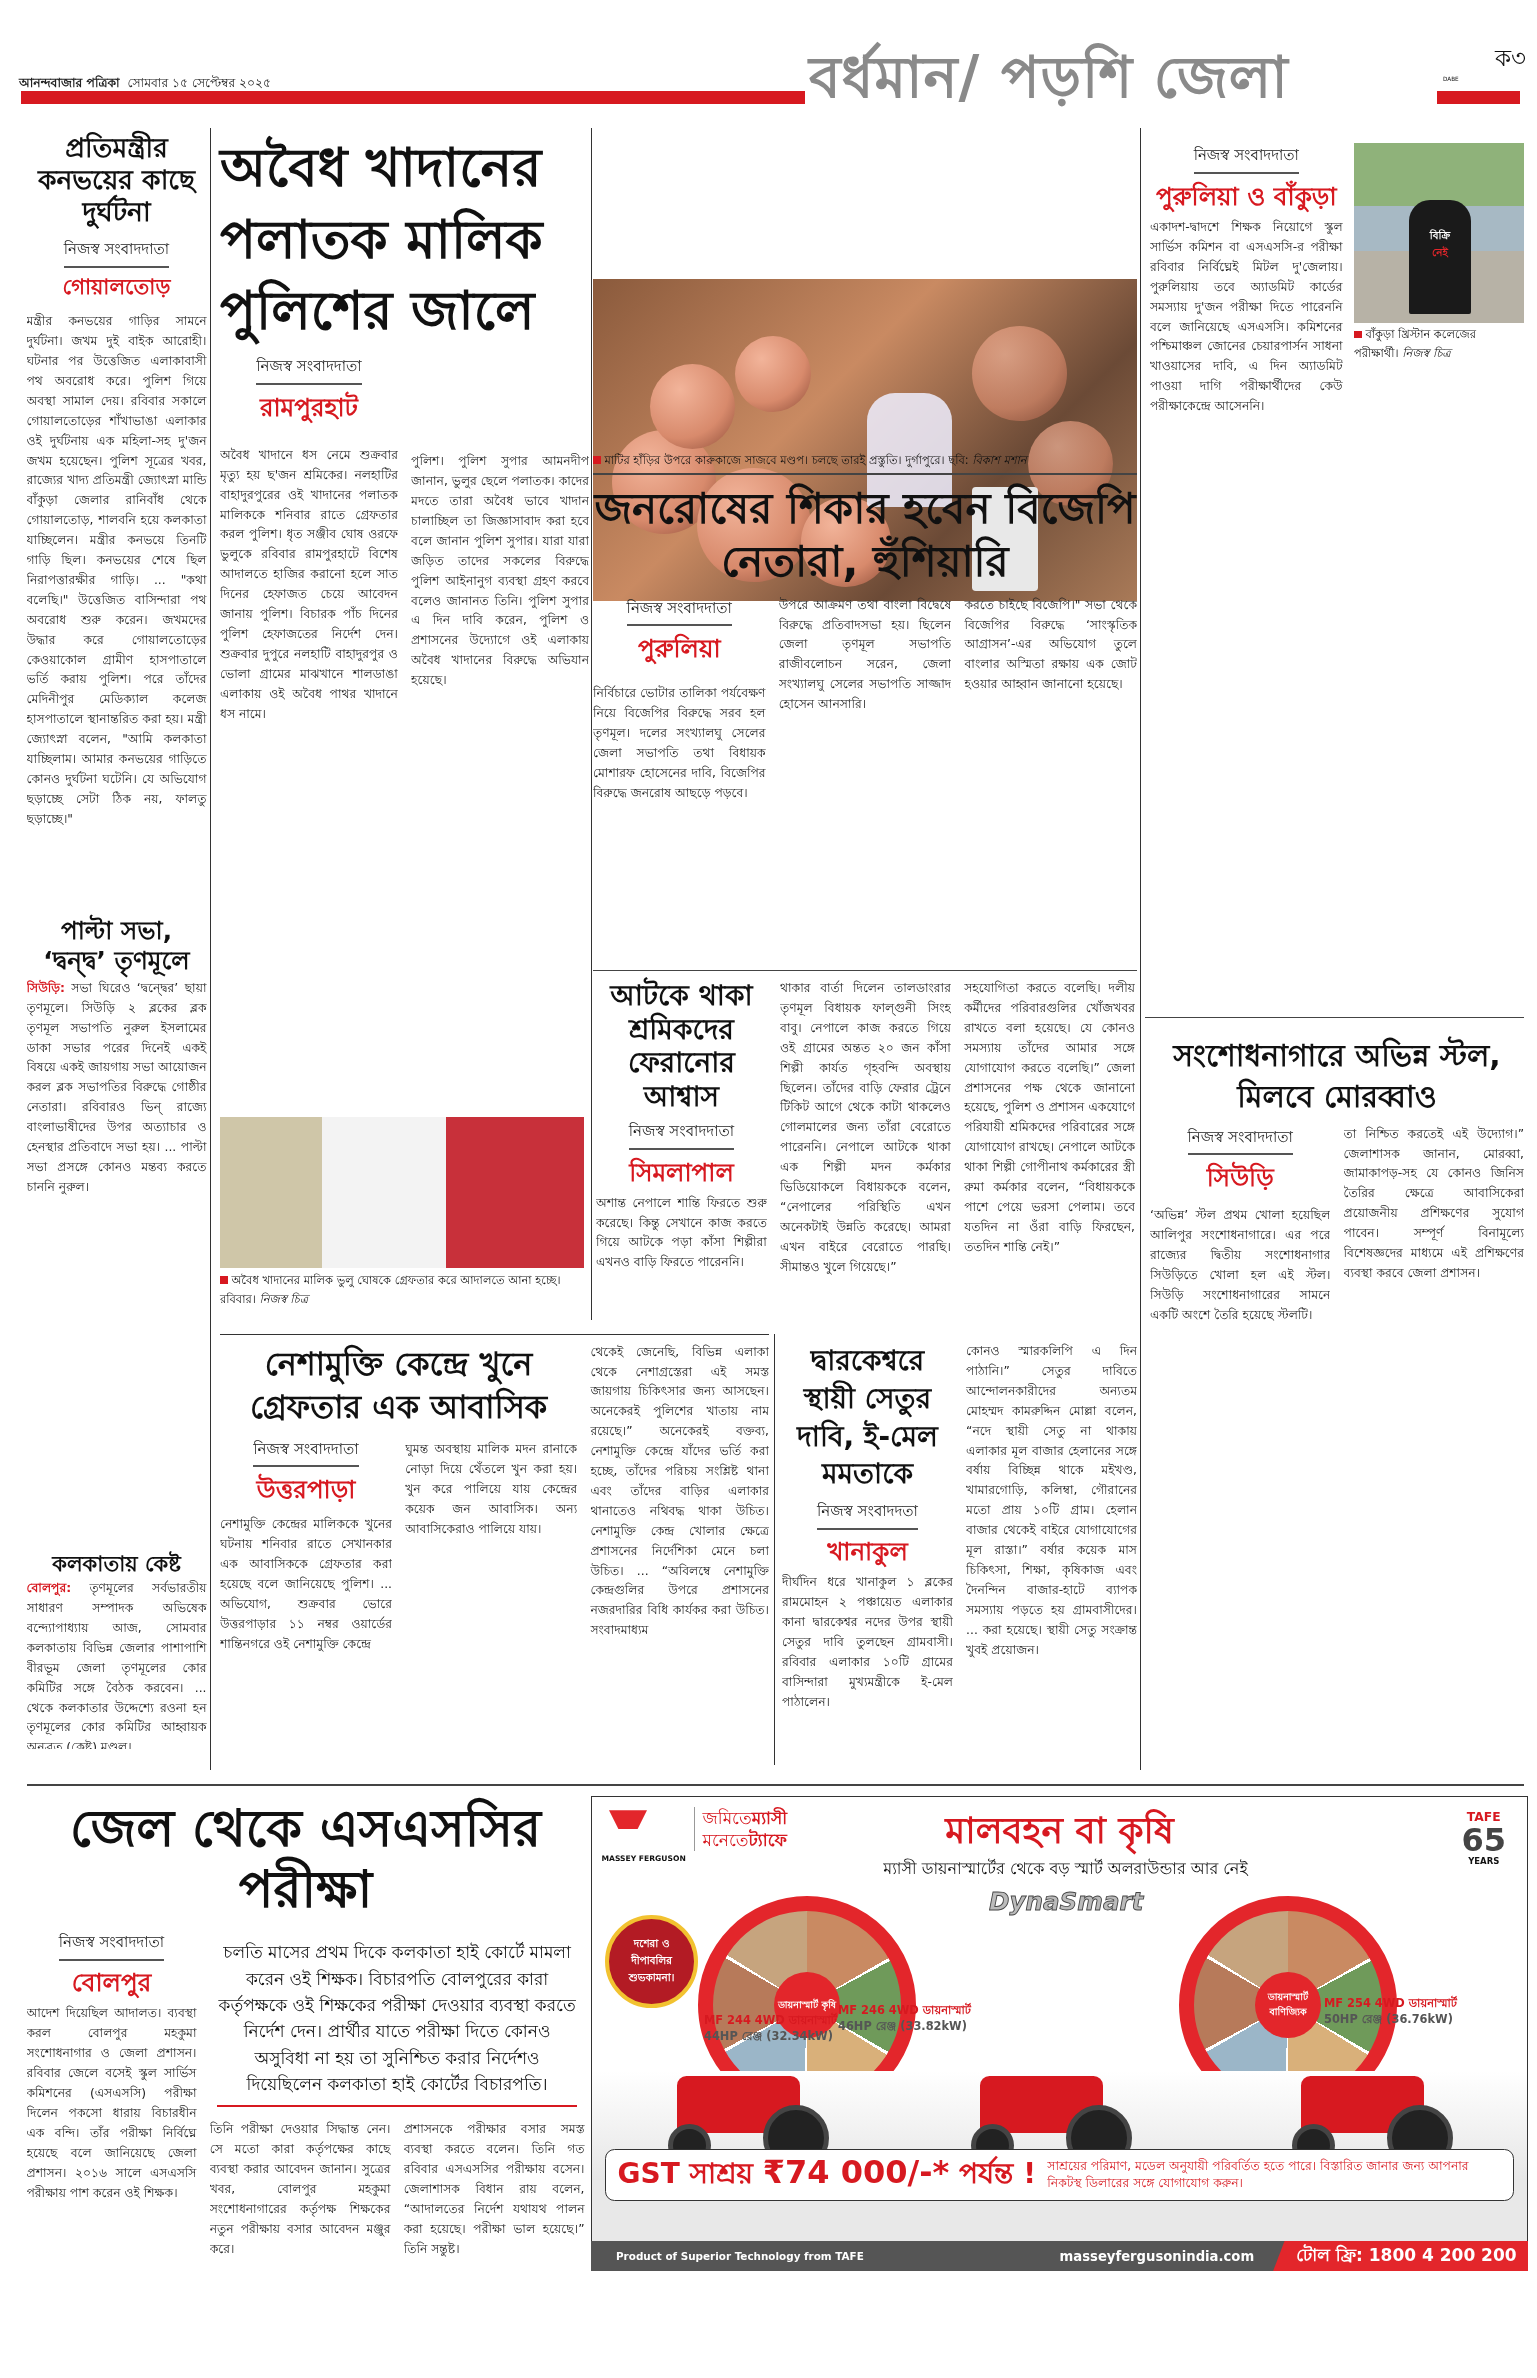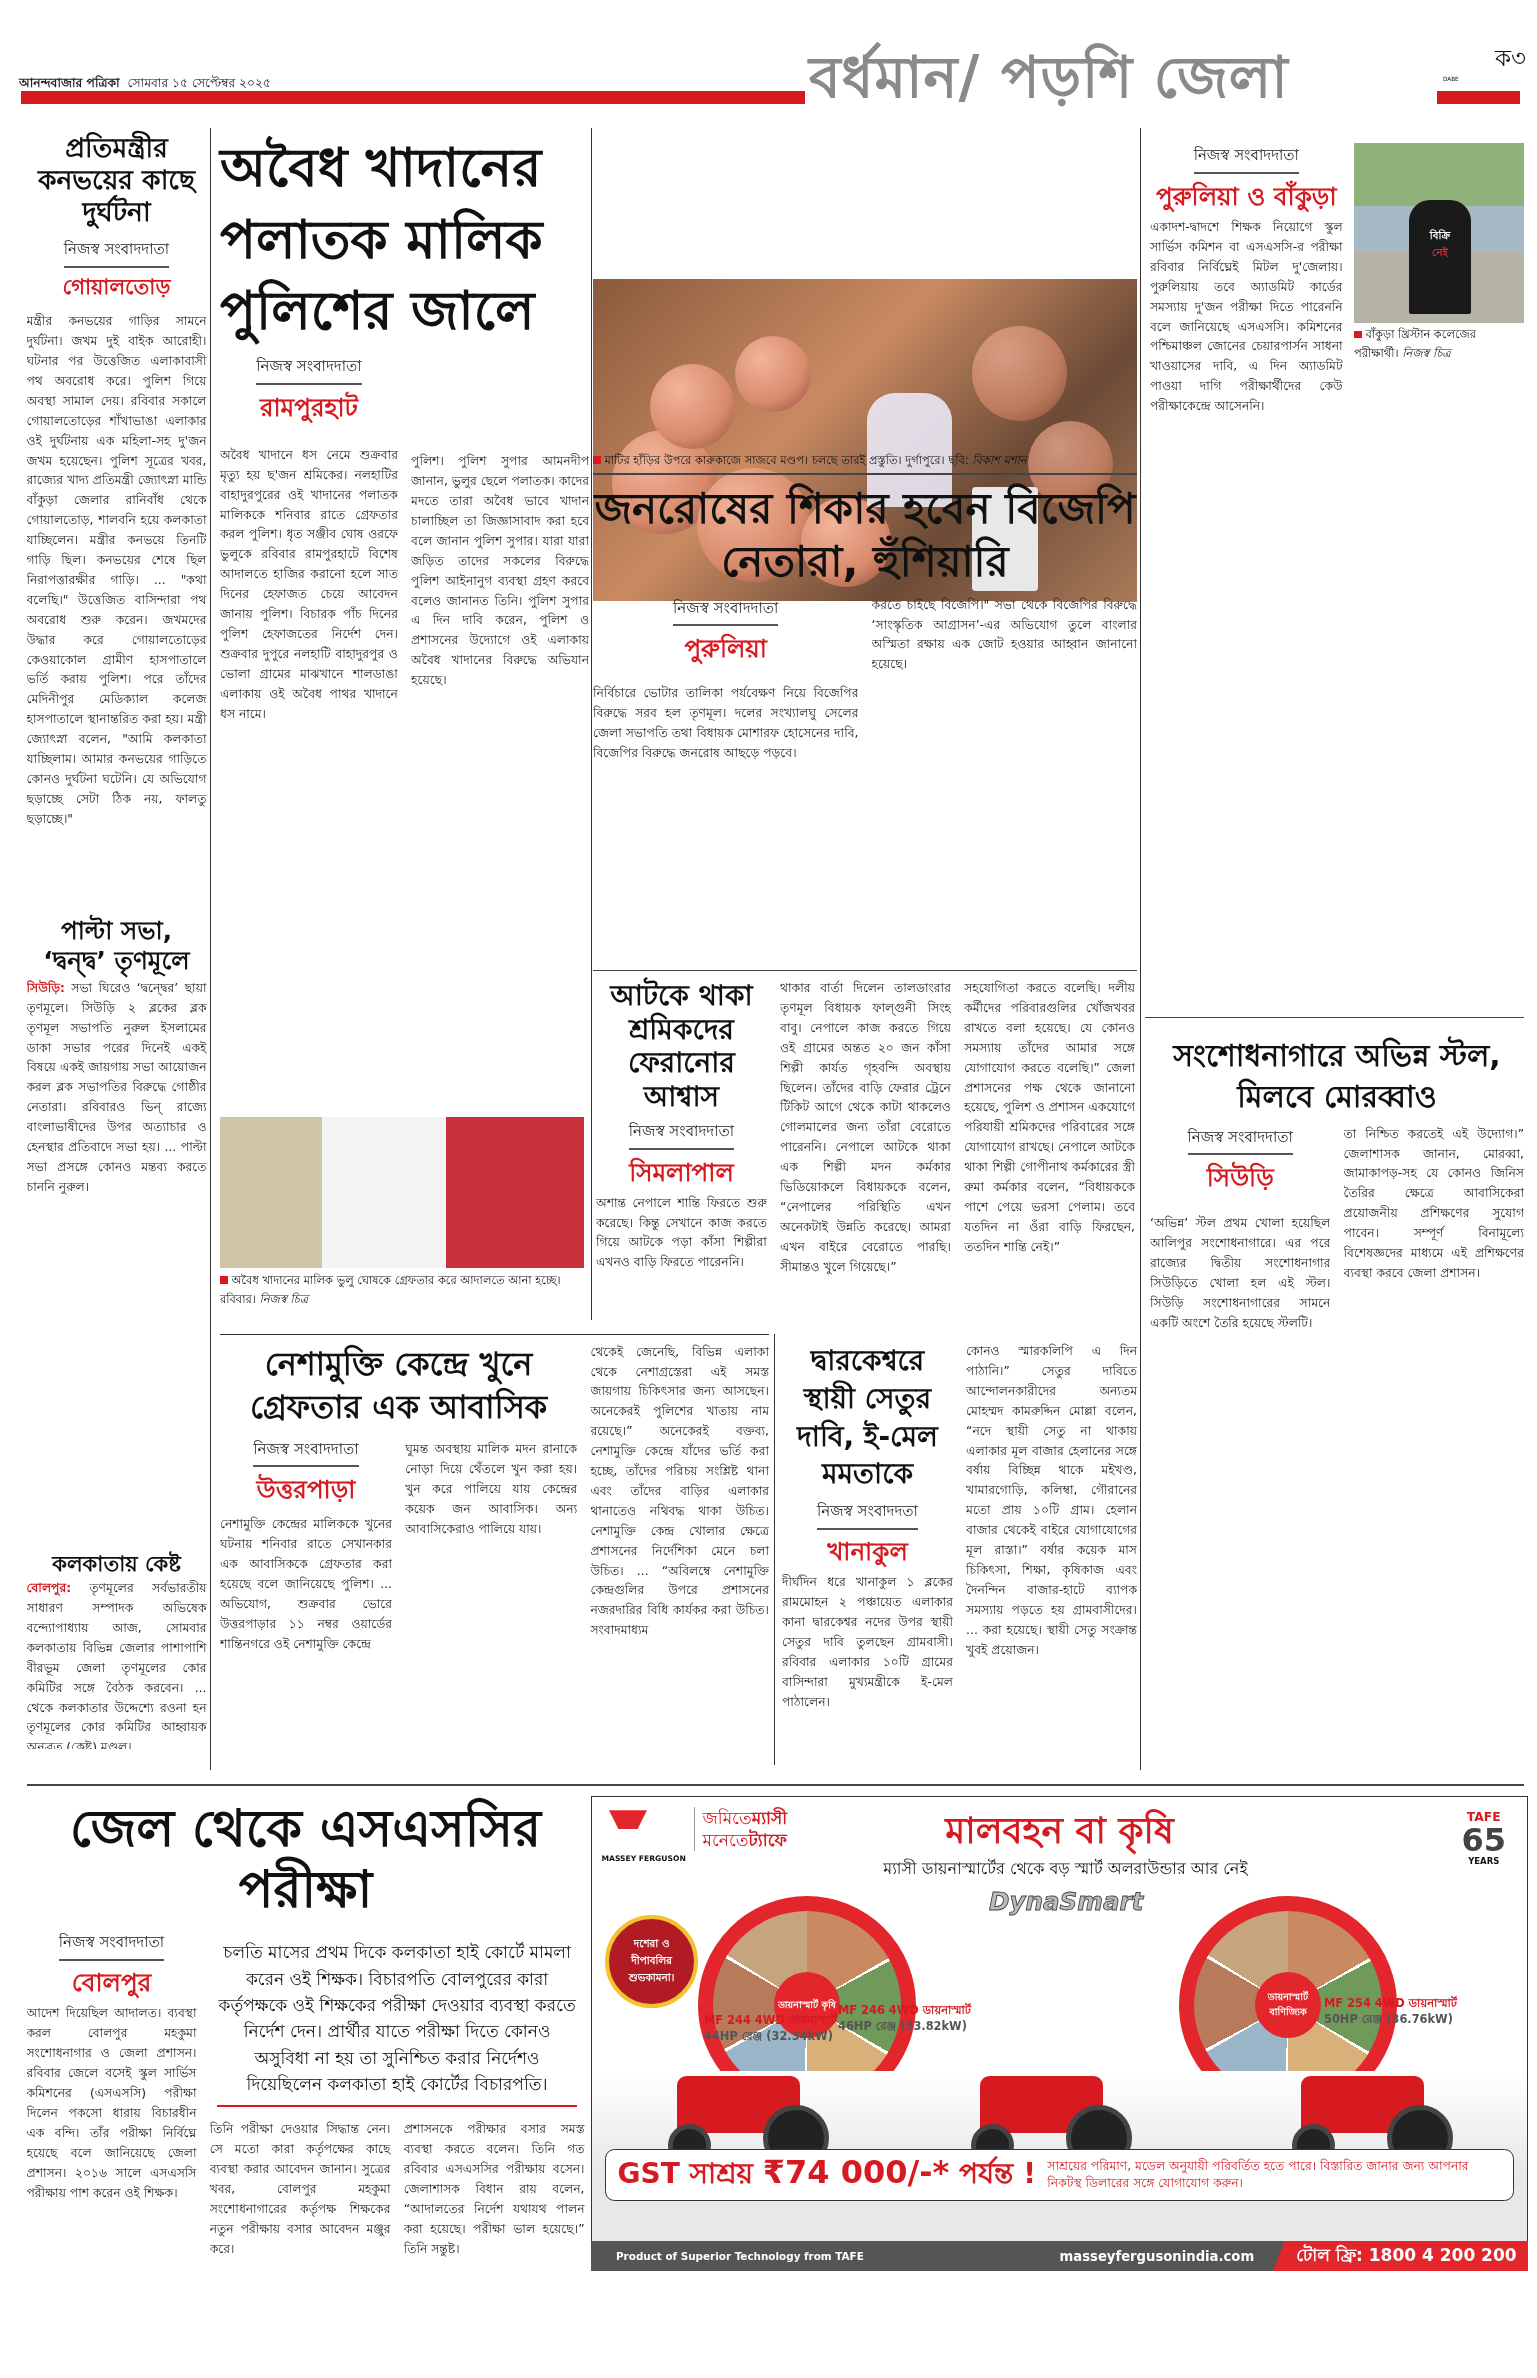--- a/index.html
+++ b/index.html
@@ -94,20 +94,21 @@
 <div class="hrule" style="left:593px;top:473px;width:544px"></div>
 
 <div class="abs" style="left:593px;top:483px;width:544px">
   <div class="head" style="font-size:42px;line-height:1.25">জনরোষের শিকার হবেন বিজেপি নেতারা, হুঁশিয়ারি</div>
   <div class="bodycols" style="margin-top:7.6px">
     <div>
       <div style="text-align:center"><span class="byline">নিজস্ব সংবাদদাতা</span></div>
       <div class="place">পুরুলিয়া</div>
       <div class="body" style="margin-top:14px;height:312px;overflow:hidden">নির্বিচারে ভোটার তালিকা পর্যবেক্ষণ নিয়ে বিজেপির বিরুদ্ধে সরব হল তৃণমূল। দলের সংখ্যালঘু সেলের জেলা সভাপতি তথা বিধায়ক মোশারফ হোসেনের দাবি, বিজেপির বিরুদ্ধে জনরোষ আছড়ে পড়বে।</div>
     </div>
+    <div class="body" style="height:383px;overflow:hidden">উপরে আক্রমণ তথা বাংলা বিদ্বেষে বিরুদ্ধে প্রতিবাদসভা হয়। ছিলেন জেলা তৃণমূল সভাপতি রাজীবলোচন সরেন, জেলা সংখ্যালঘু সেলের সভাপতি সাজ্জাদ হোসেন আনসারি।</div>
     <div class="body" style="height:383px;overflow:hidden">করতে চাইছে বিজেপি।" সভা থেকে বিজেপির বিরুদ্ধে ‘সাংস্কৃতিক আগ্রাসন’-এর অভিযোগ তুলে বাংলার অস্মিতা রক্ষায় এক জোট হওয়ার আহ্বান জানানো হয়েছে।</div>
   </div>
 </div>
 <div class="hrule" style="left:593px;top:970px;width:544px;height:0.9px"></div>
 
 <div class="abs" style="left:596px;top:979px;width:539px">
   <div class="bodycols">
     <div>
       <div class="head" style="font-size:28px">আটকে থাকা শ্রমিকদের ফেরানোর আশ্বাস</div>
       <div style="text-align:center;margin-top:5.7px"><span class="byline">নিজস্ব সংবাদদাতা</span></div>
@@ -139,21 +140,21 @@
   </div>
 </div>
 <div class="hrule" style="left:1145px;top:1017px;width:379px;height:0.9px"></div>
 
 <div class="abs" style="left:1150px;top:1036px;width:374px">
   <div class="head" style="font-size:30px;line-height:1.35">সংশোধনাগারে অভিন্ন স্টল, মিলবে মোরব্বাও</div>
   <div class="bodycols" style="margin-top:7.6px">
     <div>
       <div style="text-align:center"><span class="byline">নিজস্ব সংবাদদাতা</span></div>
       <div class="place">সিউড়ি</div>
-      <div class="body" style="margin-top:15px;height:530px;overflow:hidden">‘অভিন্ন’ স্টল প্রথম খোলা হয়েছিল আলিপুর সংশোধনাগারে। এর পরে রাজ্যের দ্বিতীয় সংশোধনাগার সিউড়িতে খোলা হল এই স্টল। সিউড়ি সংশোধনাগারের সামনে একটি অংশে তৈরি হয়েছে স্টলটি।</div>
+      <div class="body" style="margin-top:7px;height:530px;overflow:hidden">‘অভিন্ন’ স্টল প্রথম খোলা হয়েছিল আলিপুর সংশোধনাগারে। এর পরে রাজ্যের দ্বিতীয় সংশোধনাগার সিউড়িতে খোলা হল এই স্টল। সিউড়ি সংশোধনাগারের সামনে একটি অংশে তৈরি হয়েছে স্টলটি।</div>
     </div>
     <div class="body" style="height:606px;overflow:hidden">তা নিশ্চিত করতেই এই উদ্যোগ।” জেলাশাসক জানান, মোরব্বা, জামাকাপড়-সহ যে কোনও জিনিস তৈরির ক্ষেত্রে আবাসিকেরা প্রয়োজনীয় প্রশিক্ষণের সুযোগ পাবেন। সম্পূর্ণ বিনামূল্যে বিশেষজ্ঞদের মাধ্যমে এই প্রশিক্ষণের ব্যবস্থা করবে জেলা প্রশাসন।</div>
   </div>
 </div>
 
 <div class="abs" style="left:220px;top:1334px;width:549px;border-top:0.9px solid #333;padding-top:7.6px">
   <div class="bodycols">
     <div style="flex:2">
       <div class="head" style="font-size:32px;line-height:1.35">নেশামুক্তি কেন্দ্রে খুনে গ্রেফতার এক আবাসিক</div>
       <div style="display:flex;gap:13.2px;margin-top:7.6px">

